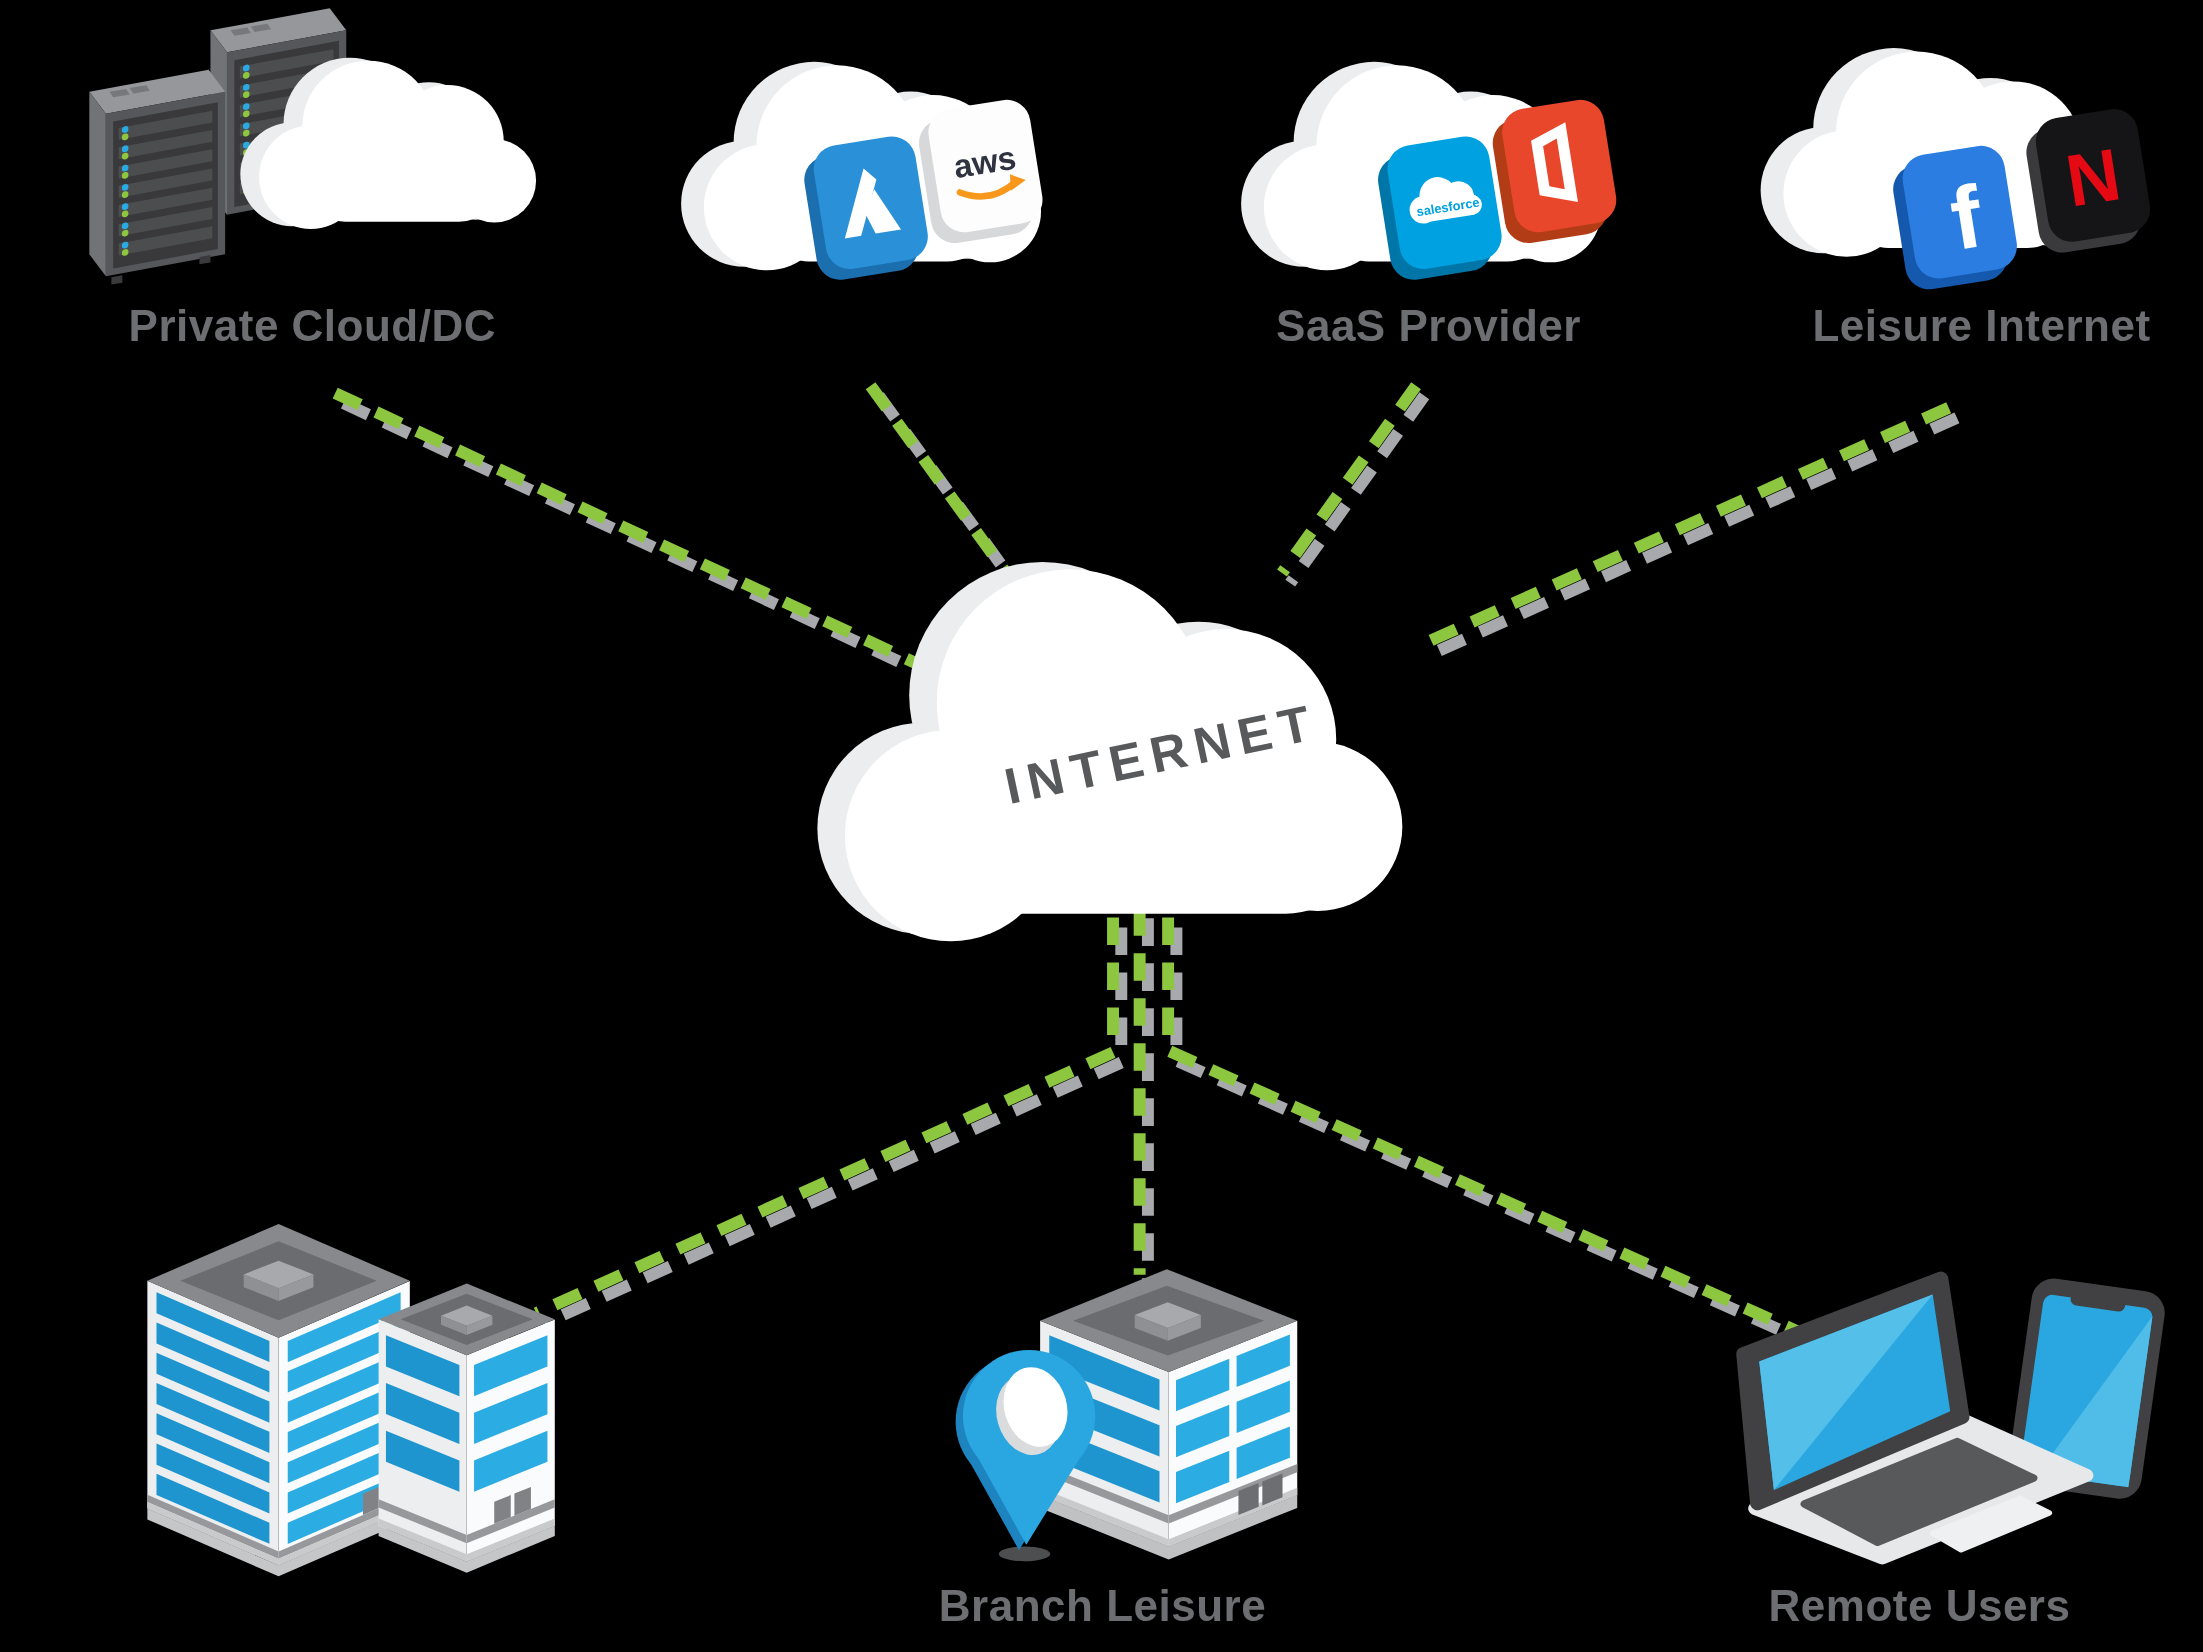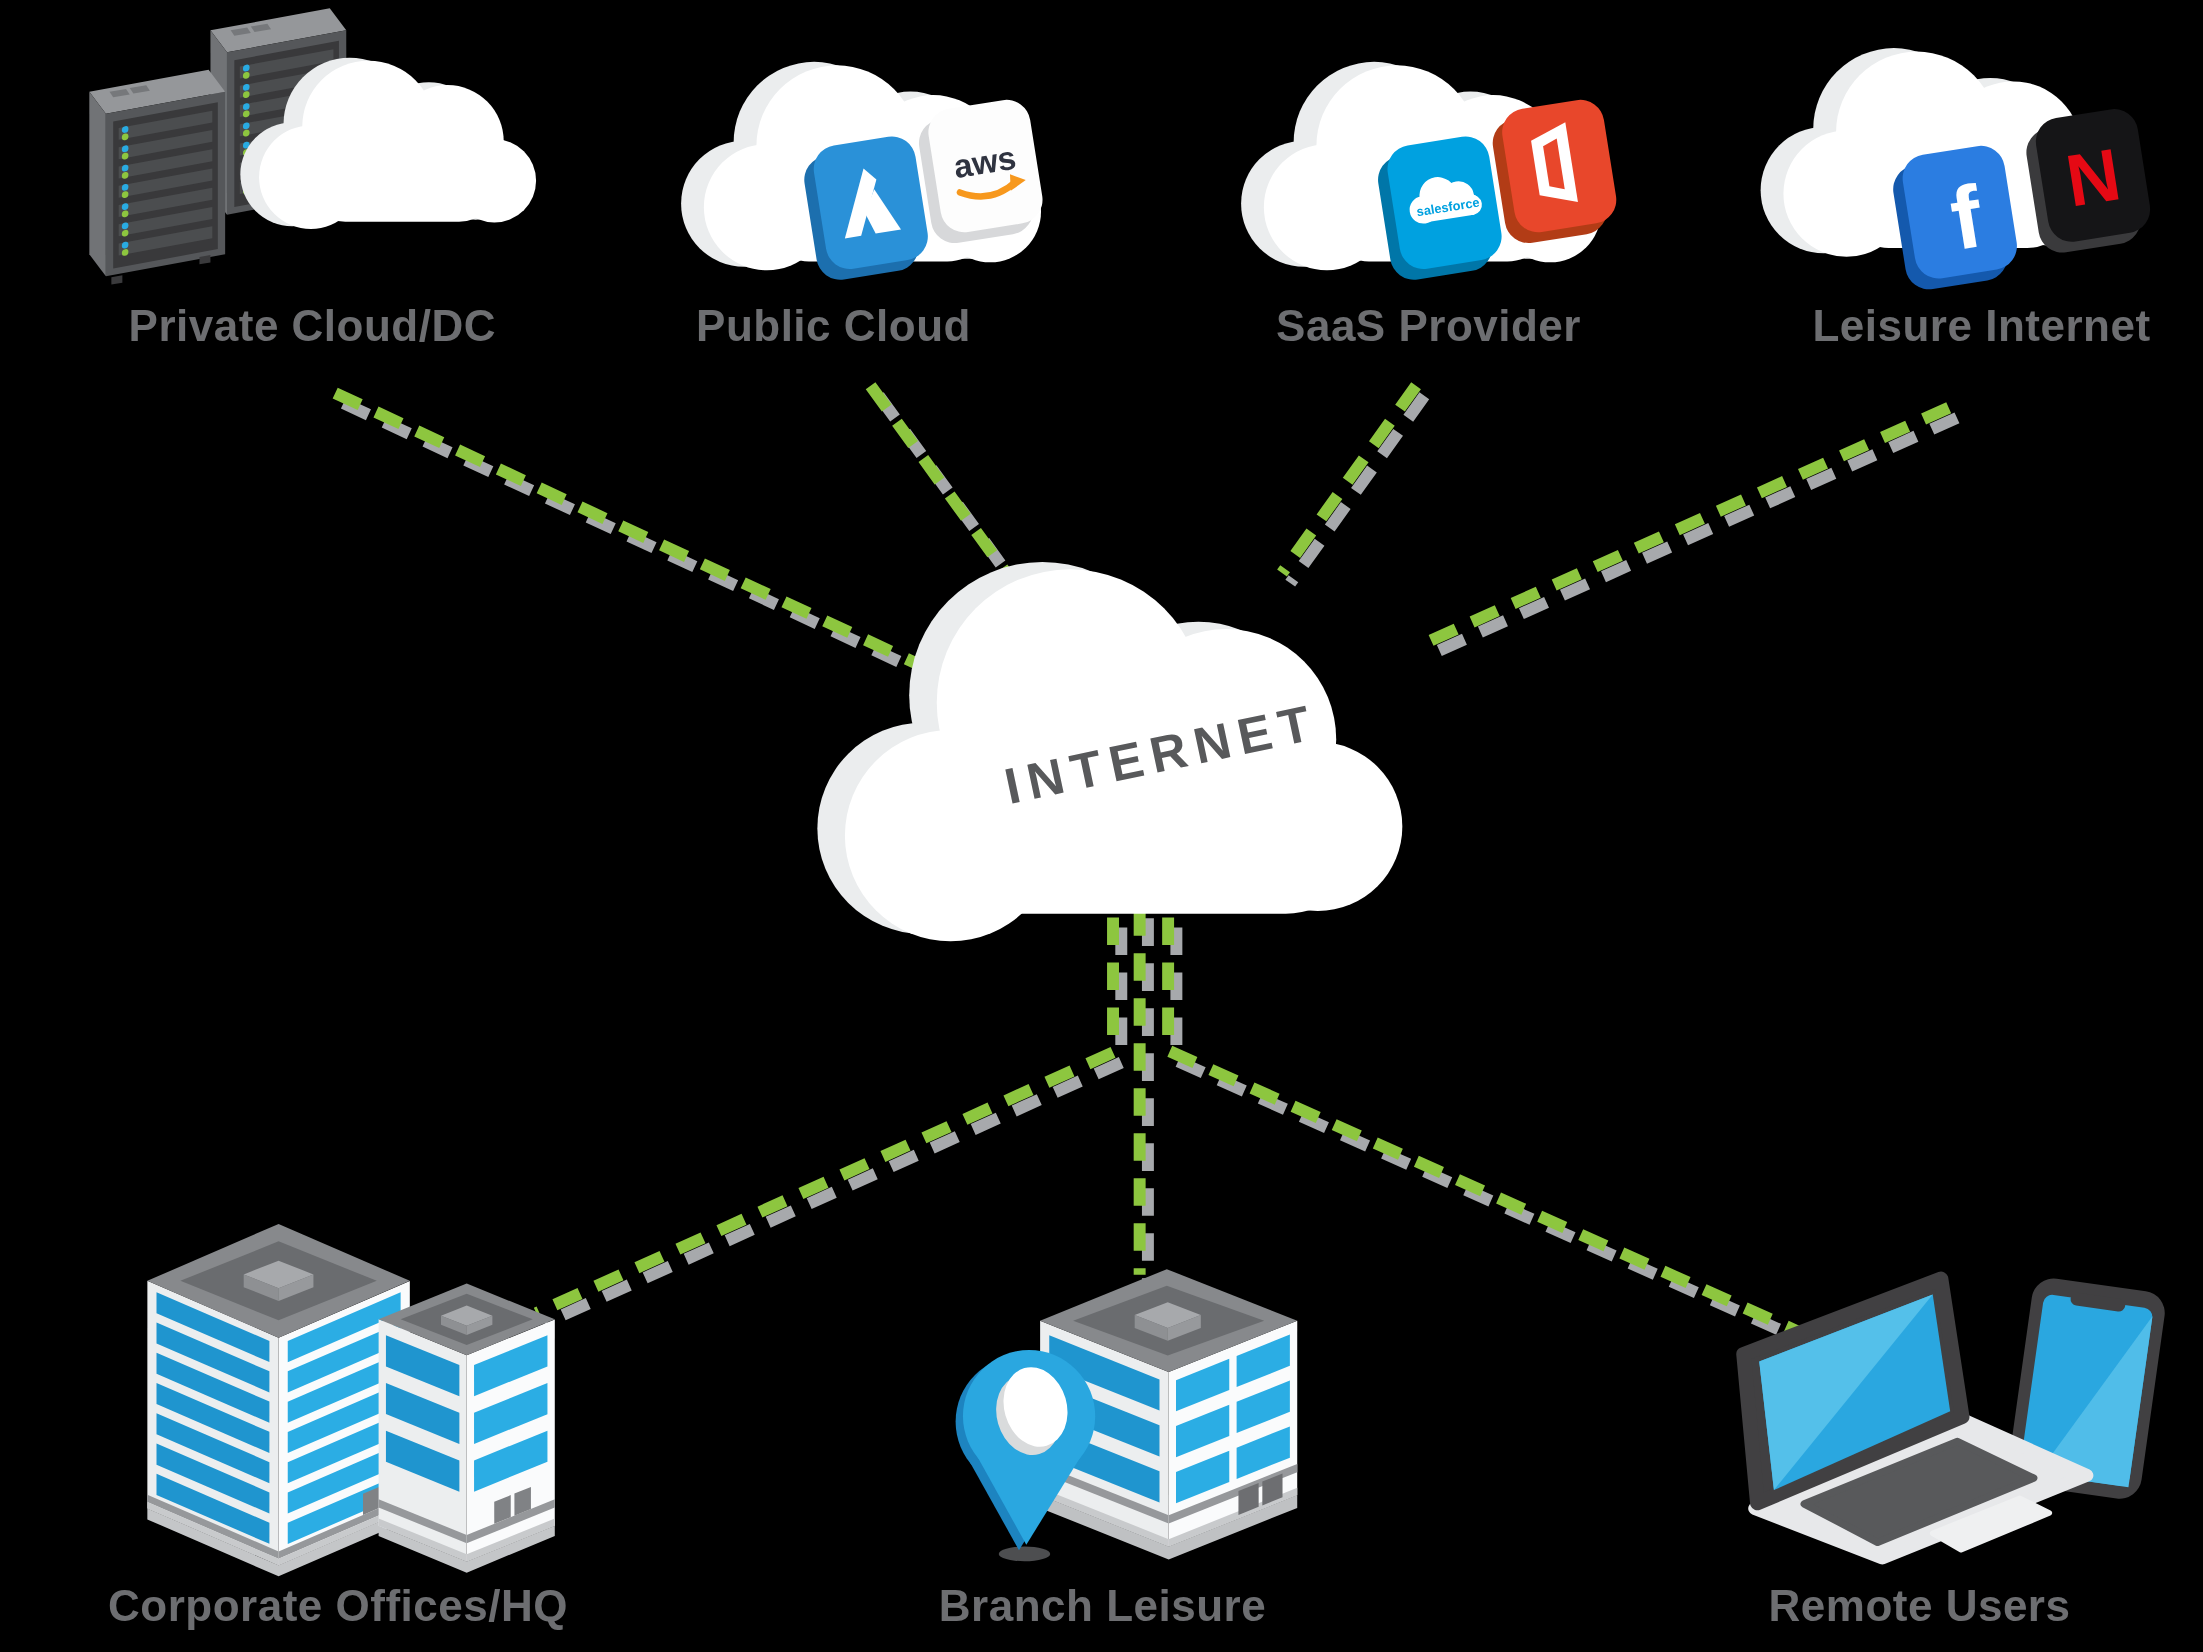--- a/index.html
+++ b/index.html
@@ -342,21 +342,19 @@
         <polygon points="29,95 244,13 267,163 44,257" fill="#414042" stroke="#414042" stroke-width="16" stroke-linejoin="round"></polygon>
         <polygon points="46,103 235,30 254,157 62,243" fill="#2aa7e0"></polygon>
         <polygon points="46,103 235,30 62,243" fill="#54c0ea"></polygon>
         <polygon points="95,258 262,190 345,230 175,300" fill="#58595b" stroke="#58595b" stroke-width="8" stroke-linejoin="round"></polygon>
         <polygon points="235,290 330,252 362,268 266,308" fill="#eff0f1" stroke="#eff0f1" stroke-width="6" stroke-linejoin="round"></polygon>
       </g>
     </svg>
   </div>
 
   <div class="node-label" style="left:-9.2px;top:301px">Private Cloud/DC</div>
-  <div class="node-label" style="left:512px;top:301px">Public Cloud</div>
   <div class="node-label" style="left:1107px;top:301px">SaaS Provider</div>
   <div class="node-label" style="left:1660px;top:301px">Leisure Internet</div>
-  <div class="node-label" style="left:16.5px;top:1581px">Corporate Offices/HQ</div>
   <div class="node-label" style="left:781px;top:1581px">Branch Leisure</div>
   <div class="node-label" style="left:1598px;top:1581px">Remote Users</div>
 
 </div>
 
 
 </body></html>

